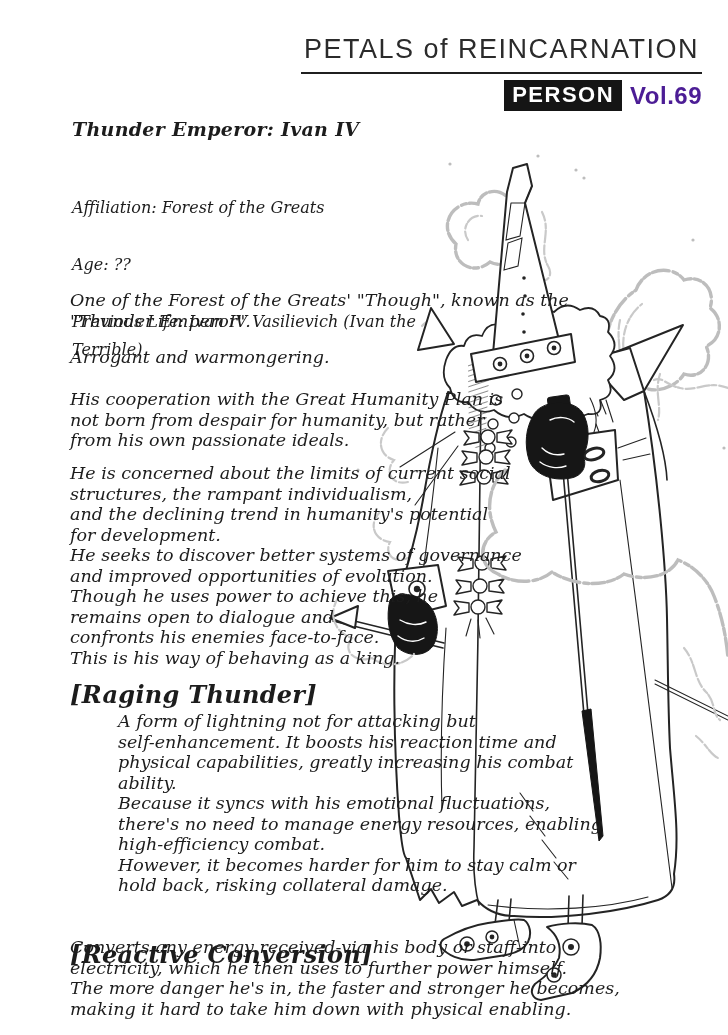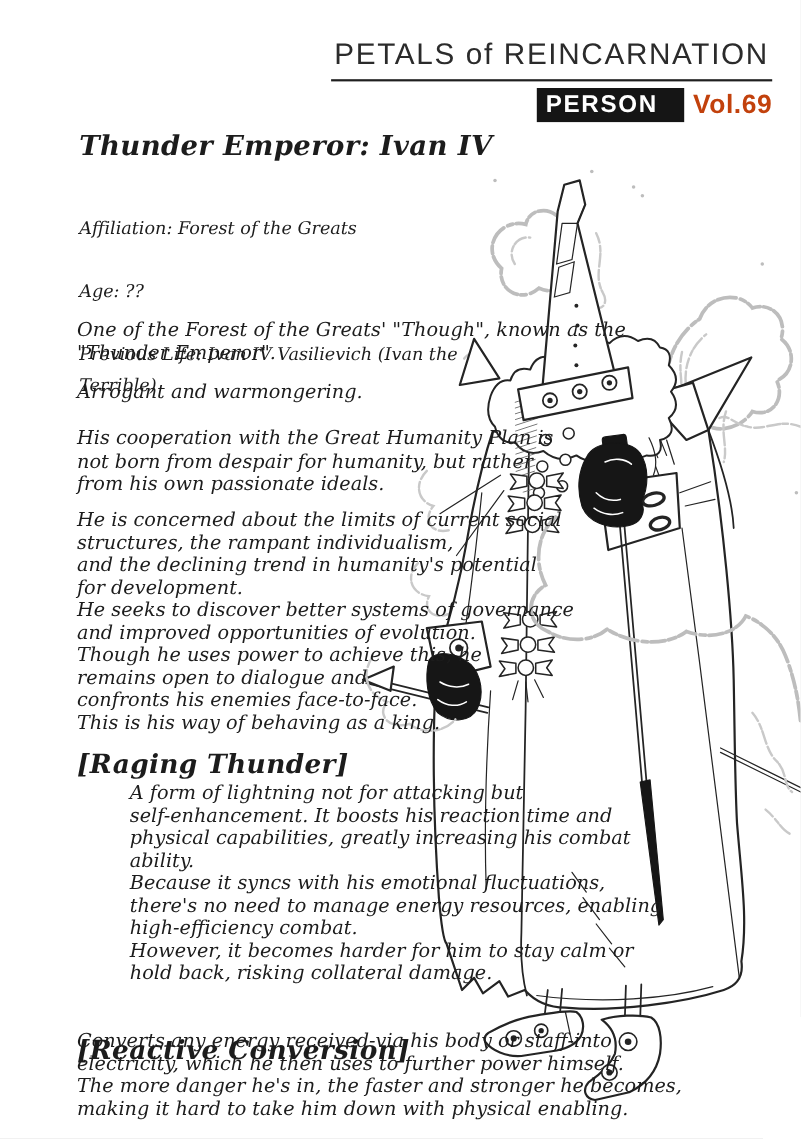--- a/index.html
+++ b/index.html
@@ -12,29 +12,29 @@
   .hdr{position:absolute;top:34px;right:26px;text-align:right;z-index:3;}
   .series-title{
     display:inline-block;
     font-family:"Liberation Sans",sans-serif;font-size:27px;font-weight:400;
     letter-spacing:1.5px;color:#2b2b2b;
     border-bottom:2px solid #1f1f1f;padding:0 3px 7px 3px;margin-left:44px;
   }
   .badge-row{margin-top:6px;display:flex;justify-content:flex-end;align-items:center;}
   .person-badge{
     font-family:"Liberation Sans",sans-serif;font-size:22px;font-weight:700;
-    letter-spacing:1.5px;background:#151515;color:#ffffff;padding:2px 24px 3px 8px;
+    letter-spacing:1.5px;background:#151515;color:#ffffff;padding:2px 8px 3px 8px;
   }
   .vol-label{
     font-family:"Liberation Sans",sans-serif;font-size:24px;font-weight:700;
-    color:#c2410c;margin-left:8px;letter-spacing:.5px;
+    color:#4c1d95;margin-left:8px;letter-spacing:.5px;
   }
   
   .txt{position:absolute;white-space:pre-line;z-index:2;font-style:italic;}
-  .char-title{left:72px;top:118px;font-size:25px;font-weight:700;letter-spacing:.3px;}
+  .char-title{left:72px;top:118px;font-size:19px;font-weight:700;letter-spacing:.3px;}
   .bio{left:72px;top:165px;font-size:16px;line-height:28.5px;font-weight:500;width:480px;}
   .body{font-size:17.5px;line-height:20.5px;width:560px;left:70px;font-weight:500;}
   .ability-h{font-size:24px;font-weight:700;left:70px;letter-spacing:.3px;}
   
   .illo{position:absolute;left:328px;top:148px;z-index:1;}
   .ink{fill:#ffffff;stroke:#242424;stroke-width:2;stroke-linejoin:round;}
   .ln{fill:none;stroke:#242424;stroke-width:1.6;stroke-linecap:round;}
   .thin{stroke-width:1.1;}
   .blk{fill:#161616;stroke:#161616;stroke-width:1;stroke-linejoin:round;}
   .wht{fill:none;stroke:#ffffff;stroke-width:1.4;stroke-linecap:round;}

